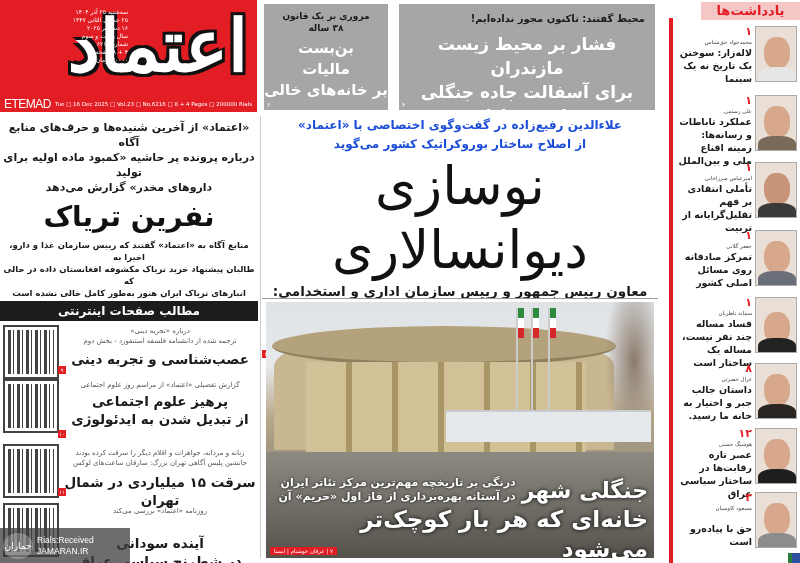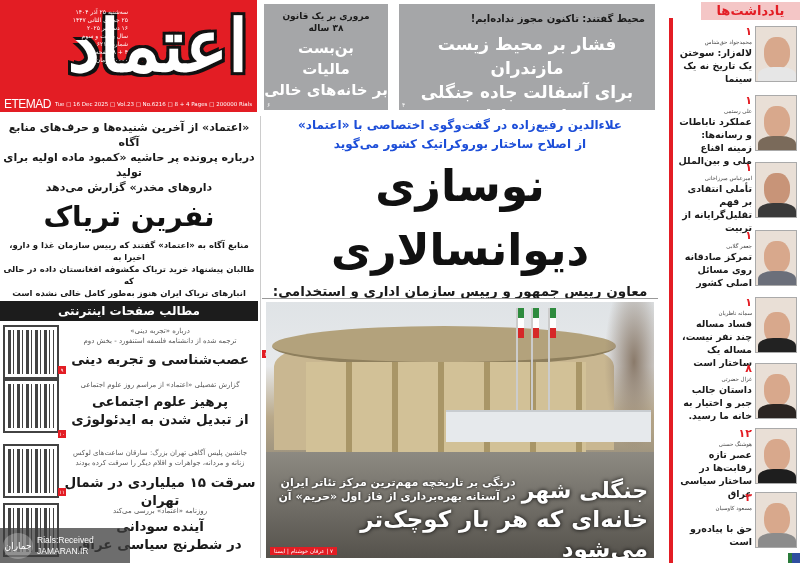--- a/index.html
+++ b/index.html
@@ -15,21 +15,21 @@
 
 .gray-box{position:absolute;background:#a5a6a8;color:#fff}
 #teaser-tax{left:264px;top:4px;width:124px;height:106px}
 #teaser-env{left:399px;top:4px;width:256px;height:106px}
 .kicker{color:#1a1a1a;font-weight:bold;font-size:10px;line-height:14px;padding-top:4px}
 .big-white{font-size:15px;font-weight:bold;line-height:21px}
 .pg{position:absolute;font-size:6px;color:#fff;bottom:2px}
 
 #main-story{position:absolute;left:262px;top:116px;width:396px;height:182px}
 #main-lead{font-size:12px;font-weight:bold;line-height:19px;color:#1d4ed8}
-#main-title{font-size:44px;font-weight:700;line-height:64px;color:#111;font-family:"DejaVu Sans",sans-serif;letter-spacing:-1px}
+#main-title{font-size:53px;font-weight:400;line-height:64px;color:#111;font-family:"DejaVu Sans",sans-serif;letter-spacing:-1px}
 #main-sub{font-size:13.5px;font-weight:bold;line-height:19px;color:#1a1a1a}
 .red-sq{display:inline-block;width:8px;height:8px;background:#e31d24;color:#fff;font-size:5px;text-align:center;line-height:8px}
 
 #opium-story{position:absolute;left:0;top:118px;width:258px;height:180px}
 #opium-lead{font-size:11px;font-weight:bold;line-height:15px;color:#1a1a1a;margin-top:2px}
 #opium-title{font-size:28px;font-weight:900;line-height:44px;color:#111}
 #opium-body{font-size:8.5px;font-weight:bold;line-height:12px;color:#1a1a1a}
 
 #internet-header{position:absolute;left:0;top:301px;width:258px;height:20px;background:#1c1c1c;color:#fff;font-size:12px;font-weight:bold;line-height:20px;direction:rtl;text-align:center}
 .qr{position:absolute;left:5px;width:52px;height:50px;background:
@@ -151,30 +151,30 @@
 <div class="qr" style="top:381px"></div>
 <div class="net-item" style="top:380px">
   <div class="net-kicker">گزارش تفصیلی «اعتماد» از مراسم روز علوم اجتماعی</div>
   <div class="net-title" style="margin-top:2px">پرهیز علوم اجتماعی</div>
   <div class="net-title">از تبدیل شدن به ایدئولوژی</div>
   <span class="net-num" style="top:50px">۱۰</span>
 </div>
 
 <div class="qr" style="top:446px"></div>
 <div class="net-item" style="top:448px">
+  <div class="net-kicker">زنانه و مردانه، جواهرات و اقلام دیگر را سرقت کرده بودند</div>
   <div class="net-kicker">جانشین پلیس آگاهی تهران بزرگ: سارقان ساعت‌های لوکس</div>
-  <div class="net-kicker">زنانه و مردانه، جواهرات و اقلام دیگر را سرقت کرده بودند</div>
   <div class="net-title" style="margin-top:5px">سرقت ۱۵ میلیاردی در شمال تهران</div>
   <span class="net-num" style="top:40px">۱۱</span>
 </div>
 
 <div class="qr" style="top:505px"></div>
 <div class="net-item" style="top:506px">
   <div class="net-kicker">روزنامه «اعتماد» بررسی می‌کند</div>
-  <div class="net-title" style="margin-top:1px">آینده سودانی</div>
+  <div class="net-title" style="margin-top:18px">آینده سودانی</div>
   <div class="net-title">در شطرنج سیاسی عراق</div>
 </div>
 
 <div id="photo">
   <div id="building"></div>
   <div id="building-roof"></div>
   <div id="building-wall"></div>
   <div class="flag" style="left:250px">
       <i></i>
     </div>

